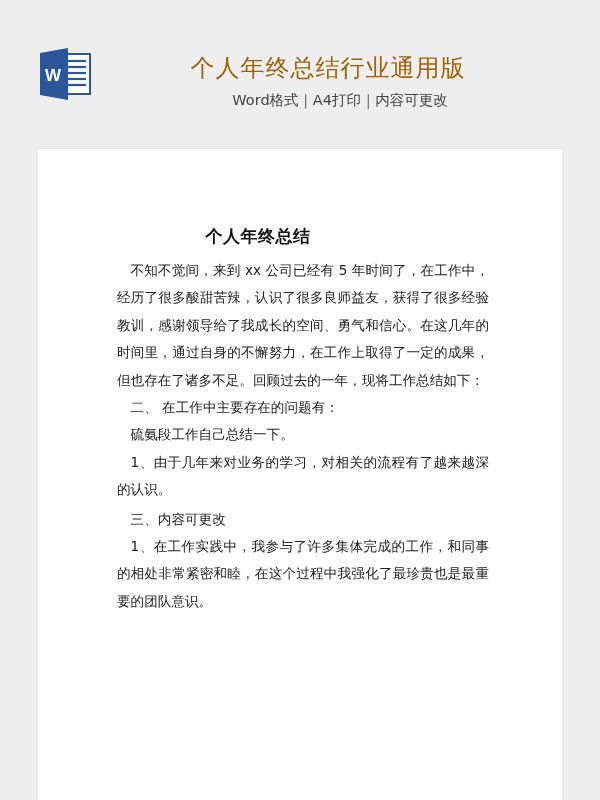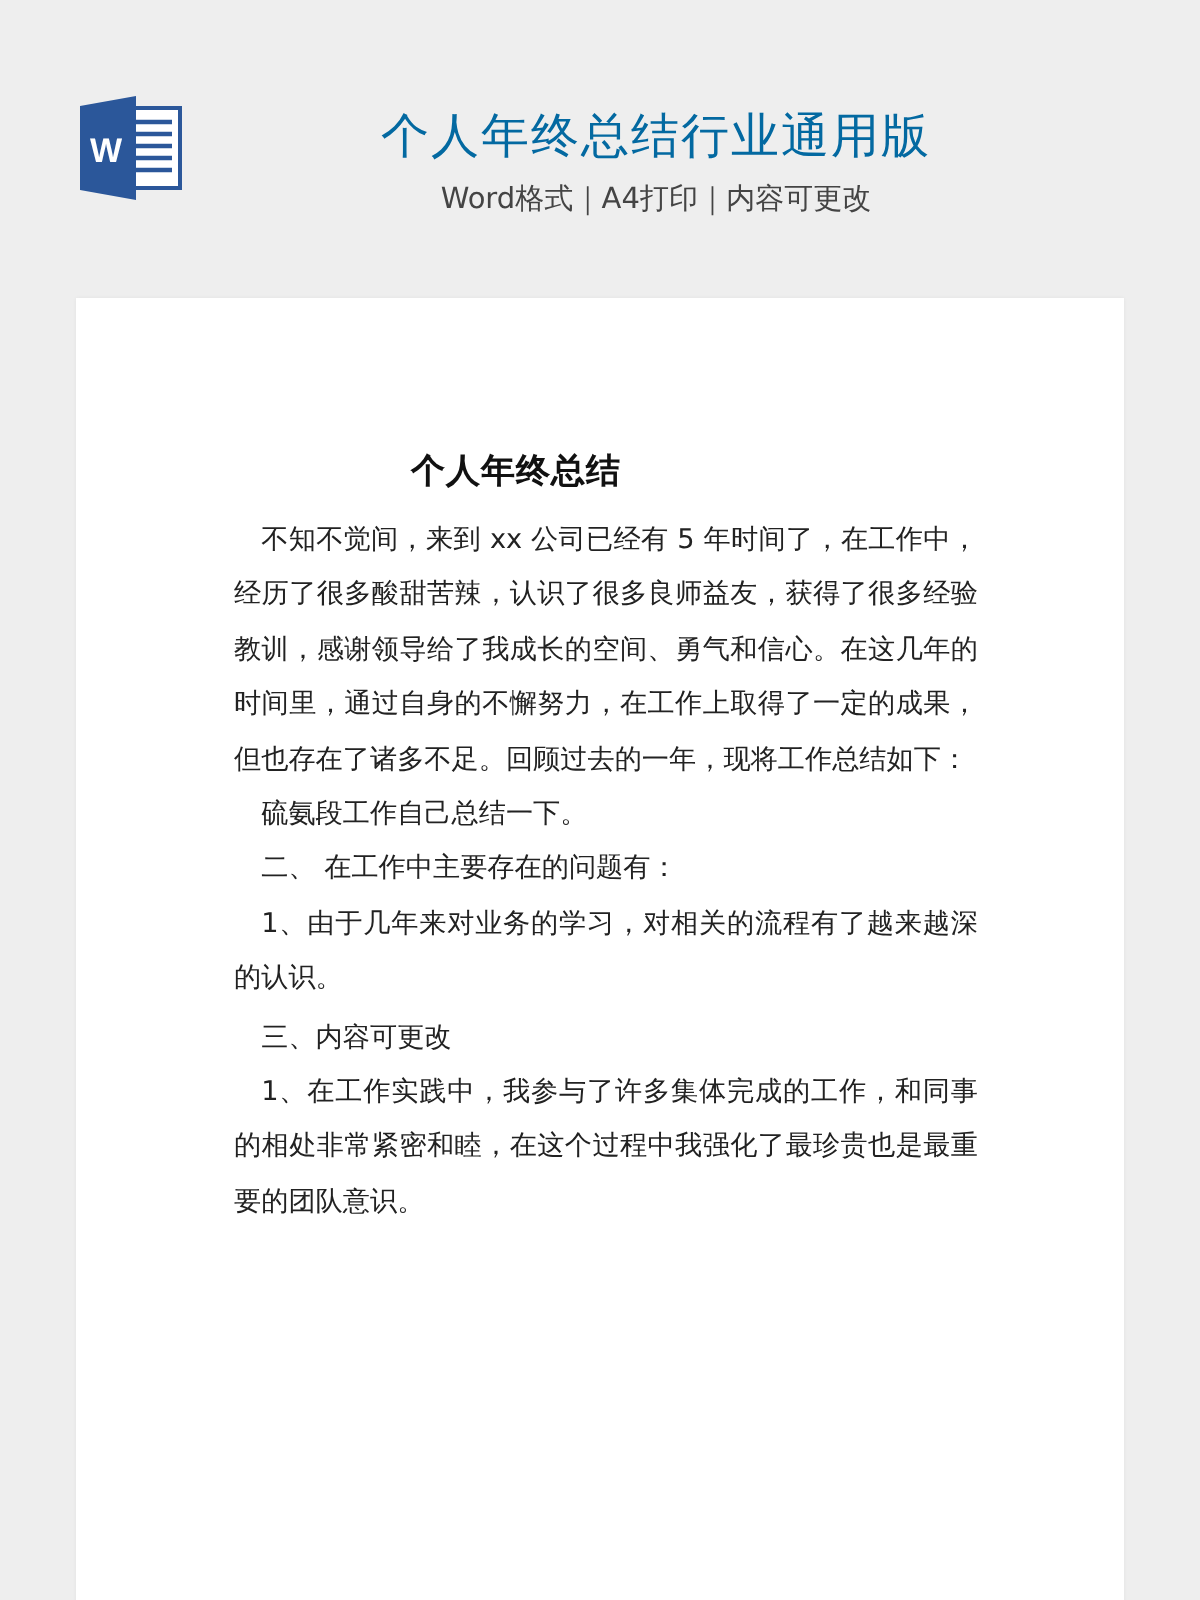--- a/index.html
+++ b/index.html
@@ -24,27 +24,27 @@
     left: 38px; top: 48px;
     width: 54px; height: 52px;
   }
   .header-title {
     position: absolute;
     left: 150px; width: 356px;
     top: 52px;
     text-align: center;
     font-size: 24px;
     line-height: 32px;
-    color: #0369a1;
+    color: #a16207;
     letter-spacing: 1px;
     white-space: nowrap;
   }
   .header-subtitle {
     position: absolute;
-    left: 150px; width: 356px;
+    left: 162px; width: 356px;
     top: 90px;
     text-align: center;
     font-size: 14.5px;
     line-height: 20px;
     color: #444444;
     white-space: nowrap;
   }
   .page {
     position: absolute;
     left: 38px; top: 149px;
@@ -96,19 +96,19 @@
     <text x="15" y="33" font-family="Liberation Sans, sans-serif" font-size="17" font-weight="bold" fill="#ffffff" text-anchor="middle">W</text>
   </svg>
   <div class="header-title">个人年终总结行业通用版</div>
   <div class="header-subtitle">Word格式｜A4打印｜内容可更改</div>
 </div>
 
 <div class="page">
   <div class="doc-title">个人年终总结</div>
   <div class="doc-body">
     <p>不知不觉间，来到 xx 公司已经有 5 年时间了，在工作中，经历了很多酸甜苦辣，认识了很多良师益友，获得了很多经验教训，感谢领导给了我成长的空间、勇气和信心。在这几年的时间里，通过自身的不懈努力，在工作上取得了一定的成果，但也存在了诸多不足。回顾过去的一年，现将工作总结如下：</p>
+    <p>二、 在工作中主要存在的问题有：</p>
     <p>硫氨段工作自己总结一下。</p>
-    <p>二、 在工作中主要存在的问题有：</p>
     <p>1、由于几年来对业务的学习，对相关的流程有了越来越深的认识。</p>
     <p class="gap">三、内容可更改</p>
     <p>1、在工作实践中，我参与了许多集体完成的工作，和同事的相处非常紧密和睦，在这个过程中我强化了最珍贵也是最重要的团队意识。</p>
   </div>
 </div>
 
 </body></html>

